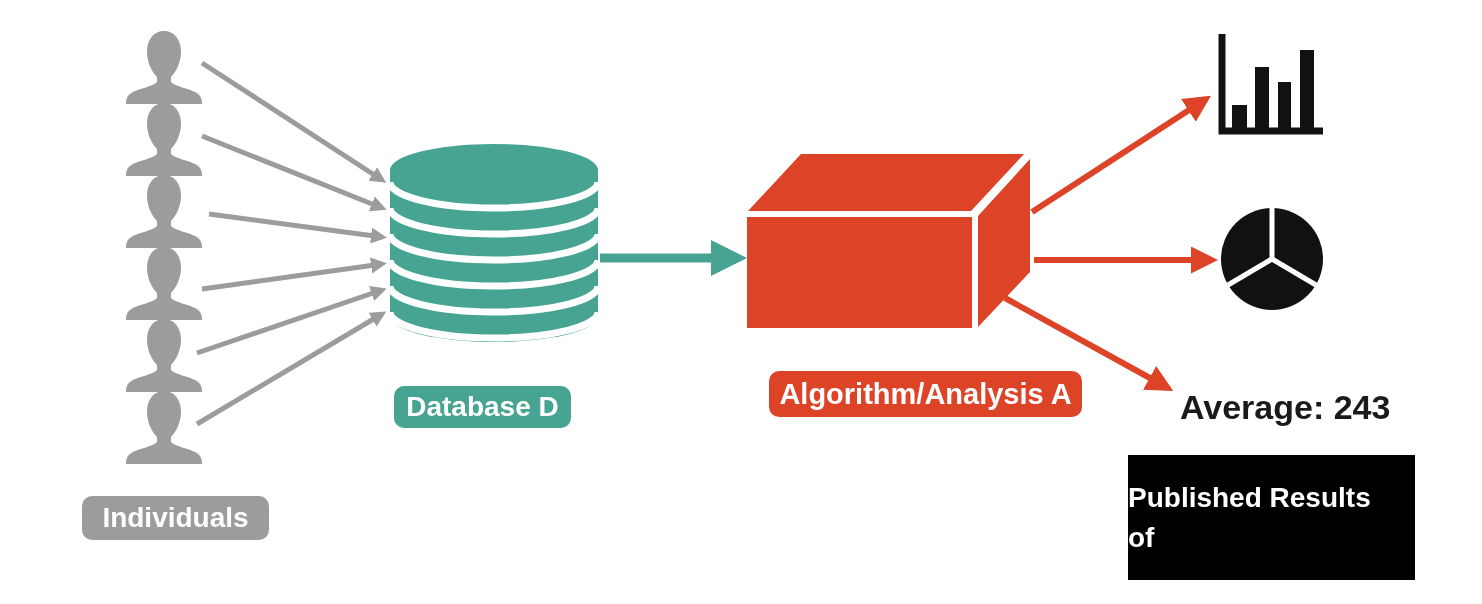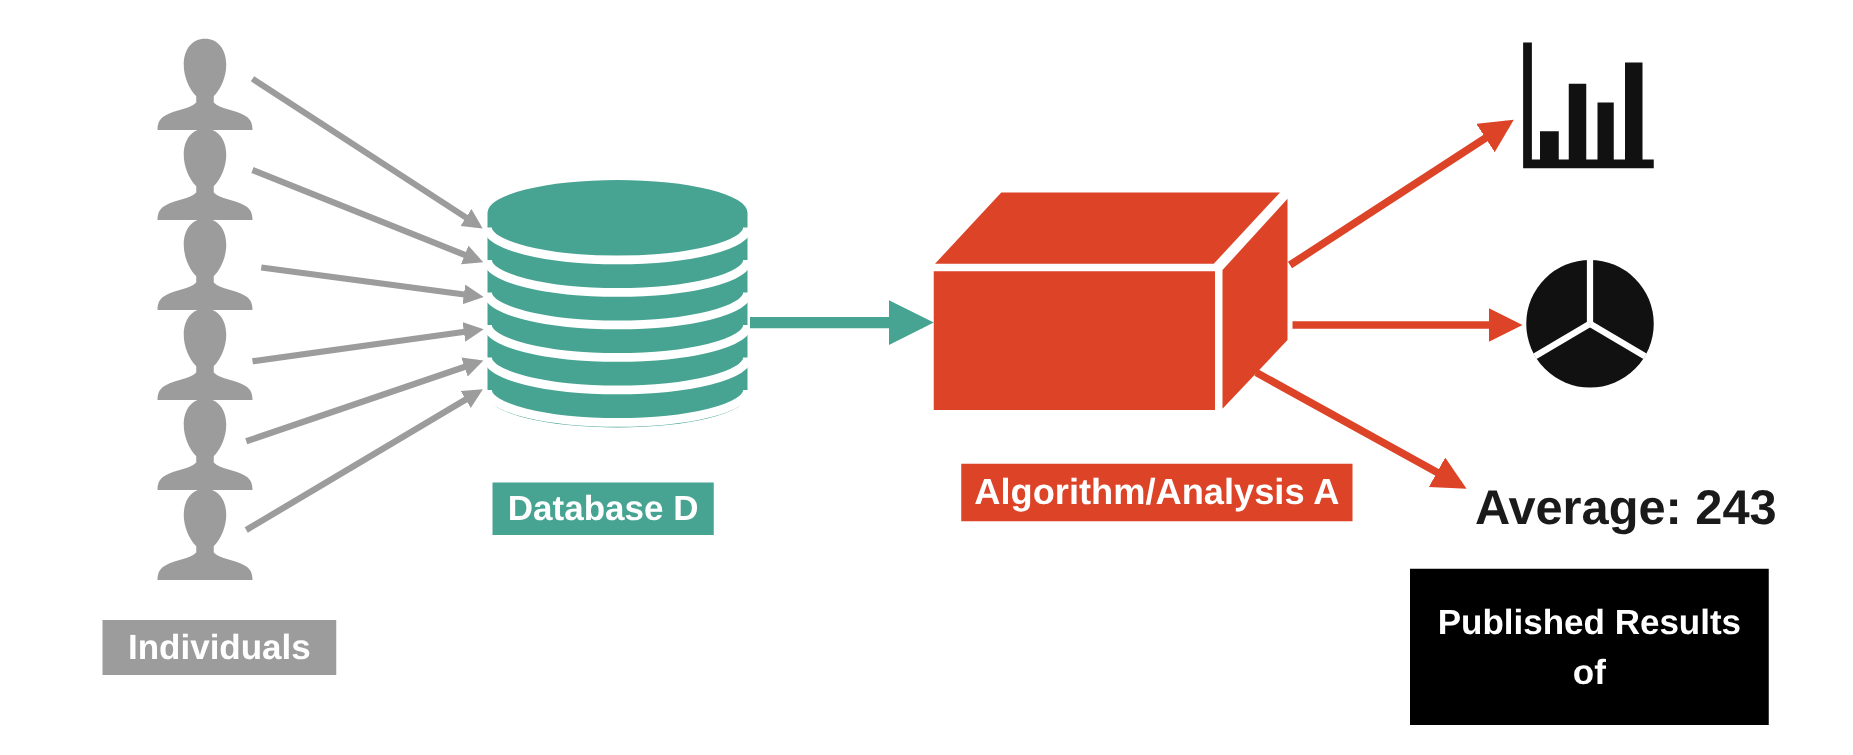--- a/index.html
+++ b/index.html
@@ -25,45 +25,46 @@
   .stroke-white { stroke: var(--color-white); }
 
   .label {
     position: absolute;
     display: flex;
     align-items: center;
     justify-content: center;
     font-weight: bold;
     color: #ffffff;
     white-space: nowrap;
+    border-radius: 10px;
   }
   .label-individuals {
     left: 82px; top: 496px; width: 187px; height: 44px;
     background: var(--color-gray); font-size: 28px;
   }
   .label-database {
     left: 394px; top: 386px; width: 177px; height: 42px;
     background: var(--color-teal); font-size: 28px;
   }
   .label-algorithm {
     left: 769px; top: 371px; width: 313px; height: 46px;
     background: var(--color-red); font-size: 29px;
   }
   .label-average {
     left: 1180px; top: 391px; width: 190px; height: 32px;
-    color: var(--color-text_black); font-size: 39px;
+    color: var(--color-text_black); font-size: 34px;
     background: transparent; justify-content: flex-start;
   }
   .published-box {
     position: absolute;
     left: 1128px; top: 455px; width: 287px; height: 125px;
     background: var(--color-black);
     color: #ffffff; font-weight: bold; font-size: 28px;
     display: flex; flex-direction: column;
-    align-items: center; justify-content: center;
+    align-items: flex-start; justify-content: center;
     text-align: center; line-height: 40px;
   }
 </style>
 </head>
 <body>
 
 <div class="stage">
 
   <svg width="1482" height="604" viewBox="0 0 1482 604">
     <defs>

